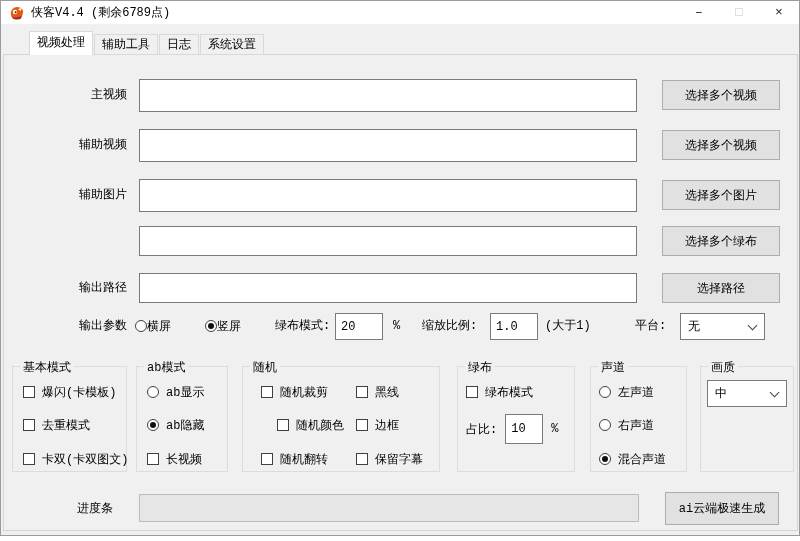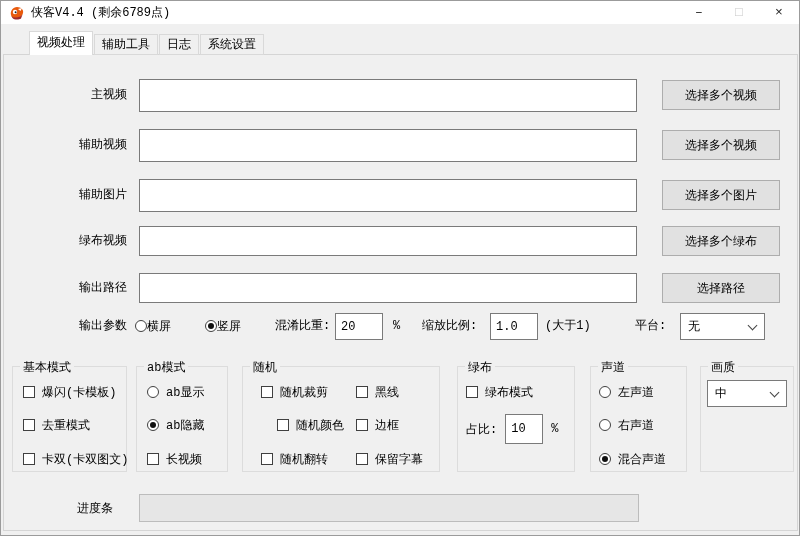--- a/index.html
+++ b/index.html
@@ -80,40 +80,39 @@
     <button class="fbtn" style="top:25px;left:658px;width:118px;height:30px">选择多个视频</button>
 
     <span class="flabel" style="top:74px;line-height:33px">辅助视频</span>
     <input class="ftext" style="top: 74px; left: 135px; width: 498px; height: 33px;" value="">
     <button class="fbtn" style="top:75px;left:658px;width:118px;height:30px">选择多个视频</button>
 
     <span class="flabel" style="top:124px;line-height:33px">辅助图片</span>
     <input class="ftext" style="top: 124px; left: 135px; width: 498px; height: 33px;" value="">
     <button class="fbtn" style="top:125px;left:658px;width:118px;height:30px">选择多个图片</button>
 
-    <span class="flabel" style="top:171px;line-height:30px">绿布视频</span>
     <input class="ftext" style="top: 171px; left: 135px; width: 498px; height: 30px;" value="">
     <button class="fbtn" style="top:171px;left:658px;width:118px;height:30px">选择多个绿布</button>
 
     <span class="flabel" style="top:218px;line-height:30px">输出路径</span>
     <input class="ftext" style="top: 218px; left: 135px; width: 498px; height: 30px;" value="">
     <button class="fbtn" style="top:218px;left:658px;width:118px;height:30px">选择路径</button>
 
     <span class="flabel" style="top:257px;line-height:28px">输出参数</span>
 
     <span class="opt" style="top:257px;left:131px">
       <span class="rd"></span>
       <span>横屏</span>
     </span>
     <span class="opt" style="top:257px;left:201px">
       <span class="rd sel"></span>
       <span>竖屏</span>
     </span>
 
-    <span class="ptext" style="top:257px;left:271px">混淆比重:</span>
+    <span class="ptext" style="top:257px;left:271px">绿布模式:</span>
     <input class="num" style="top: 258px; left: 331px; width: 48px; height: 27px;" value="20">
     <span class="ptext" style="top:257px;left:389px">%</span>
 
     <span class="ptext" style="top:257px;left:418px">缩放比例:</span>
     <input class="num" style="top: 258px; left: 486px; width: 48px; height: 27px;" value="1.0">
     <span class="ptext" style="top:257px;left:541px">(大于1)</span>
 
     <span class="ptext" style="top:257px;left:631px">平台:</span>
     <div class="combo" style="top:258px;left:676px;width:85px;height:27px">
       <span>无</span>
@@ -214,15 +213,16 @@
       <span class="gopt" style="top:82px;left:8px">
         <span class="rd sel"></span>
         <span>混合声道</span>
       </span>
     </div>
 
     <span class="flabel" style="top:444px;width:109px;line-height:20px">进度条</span>
     <div class="progress" style="top:439px;left:135px;width:500px;height:28px">
       <div class="progress-fill"></div>
     </div>
+    <button class="fbtn" style="top:437px;left:661px;width:114px;height:33px">ai云端极速生成</button>
 
   </div>
 </div>
 
 </body></html>

